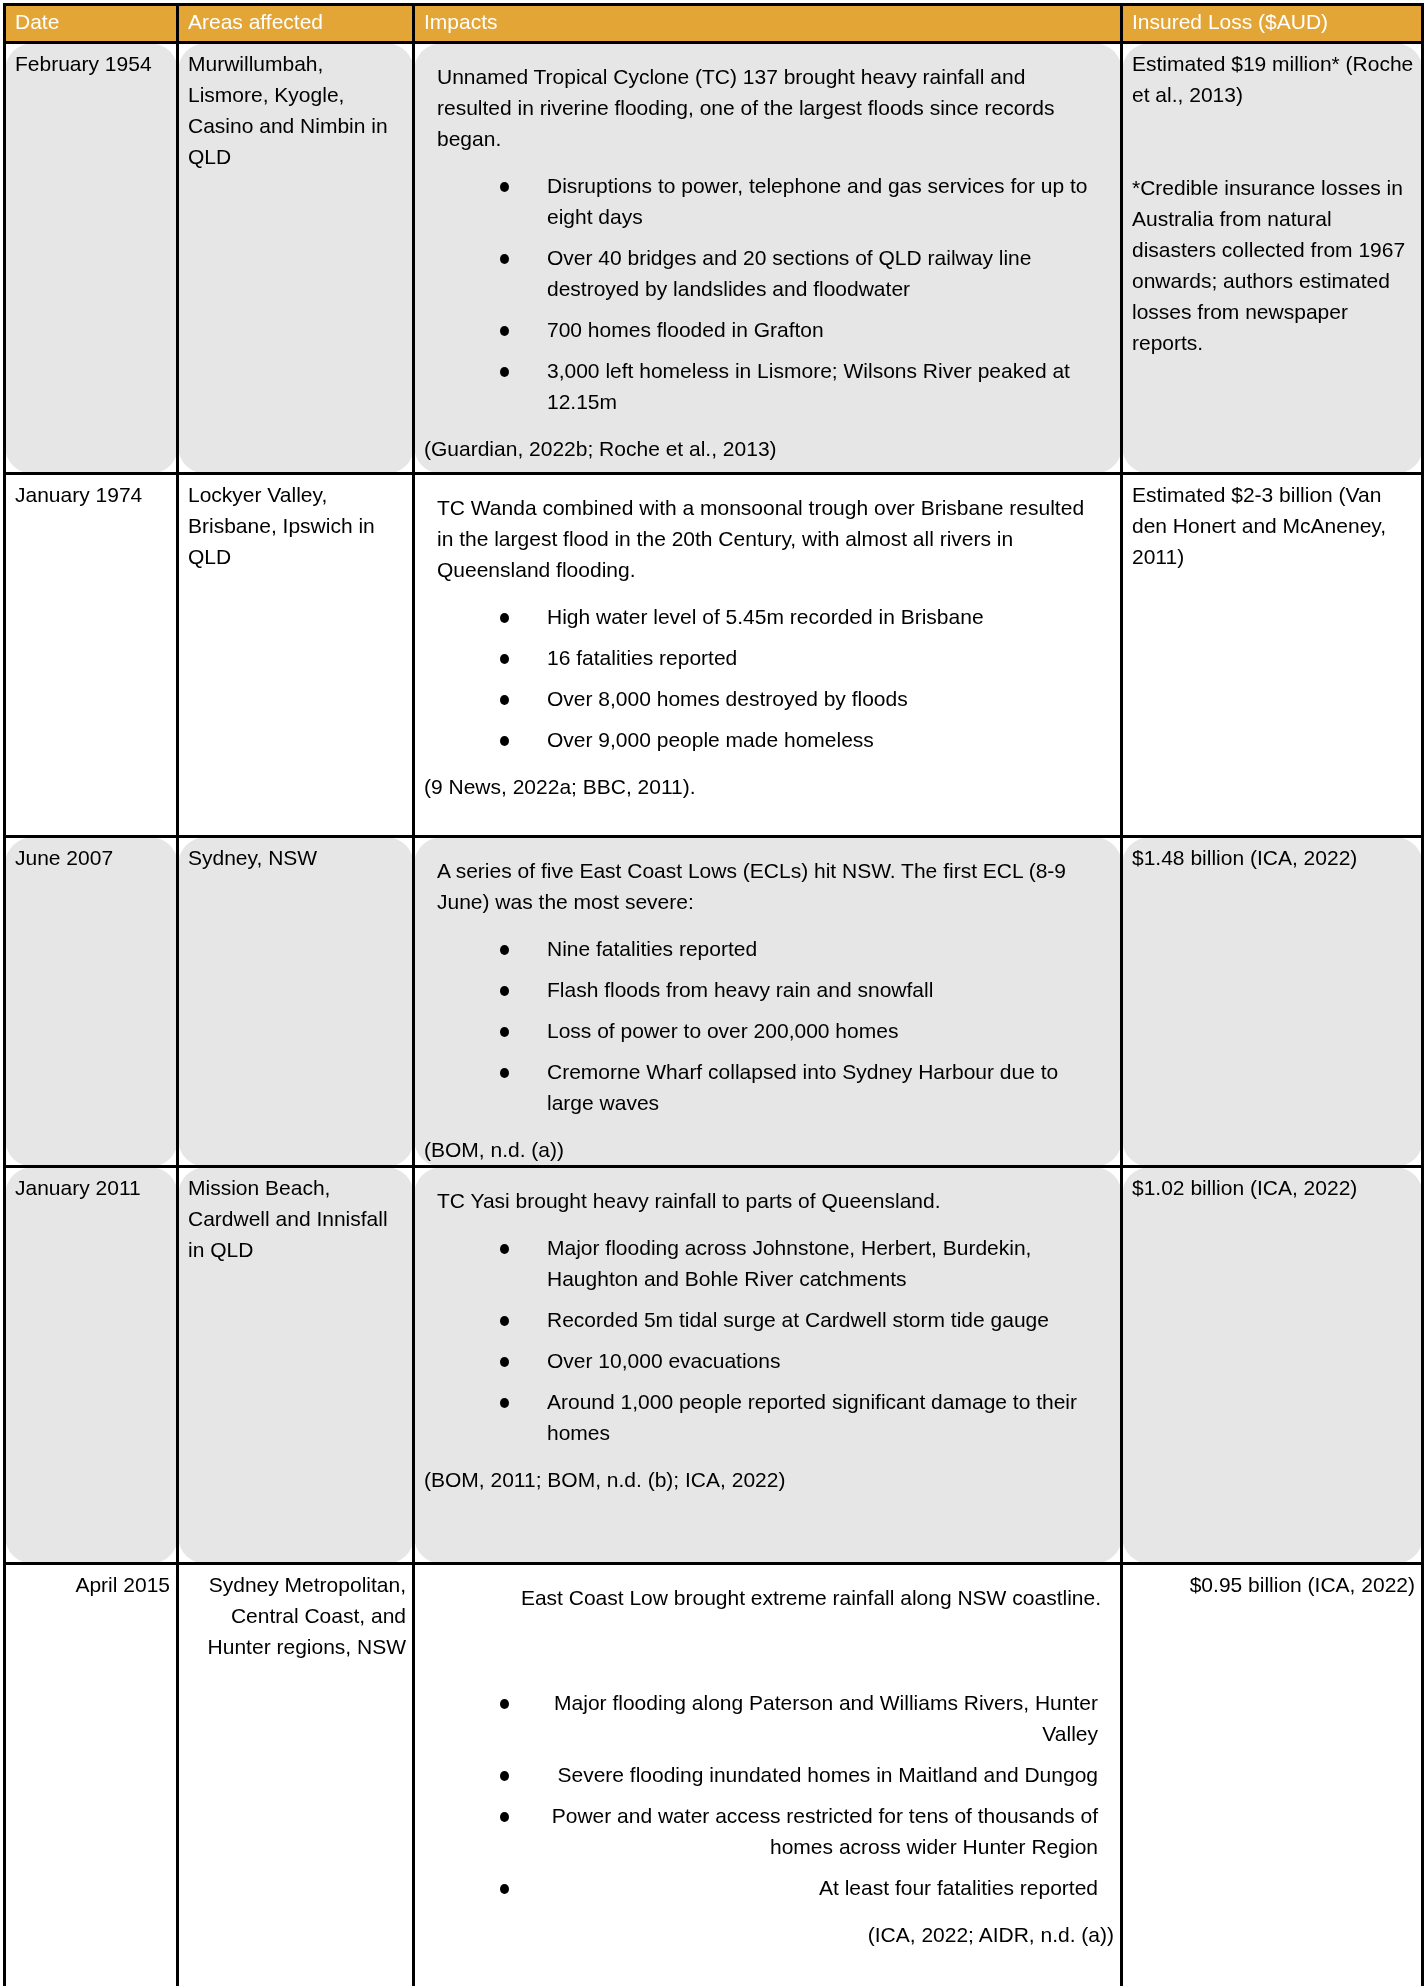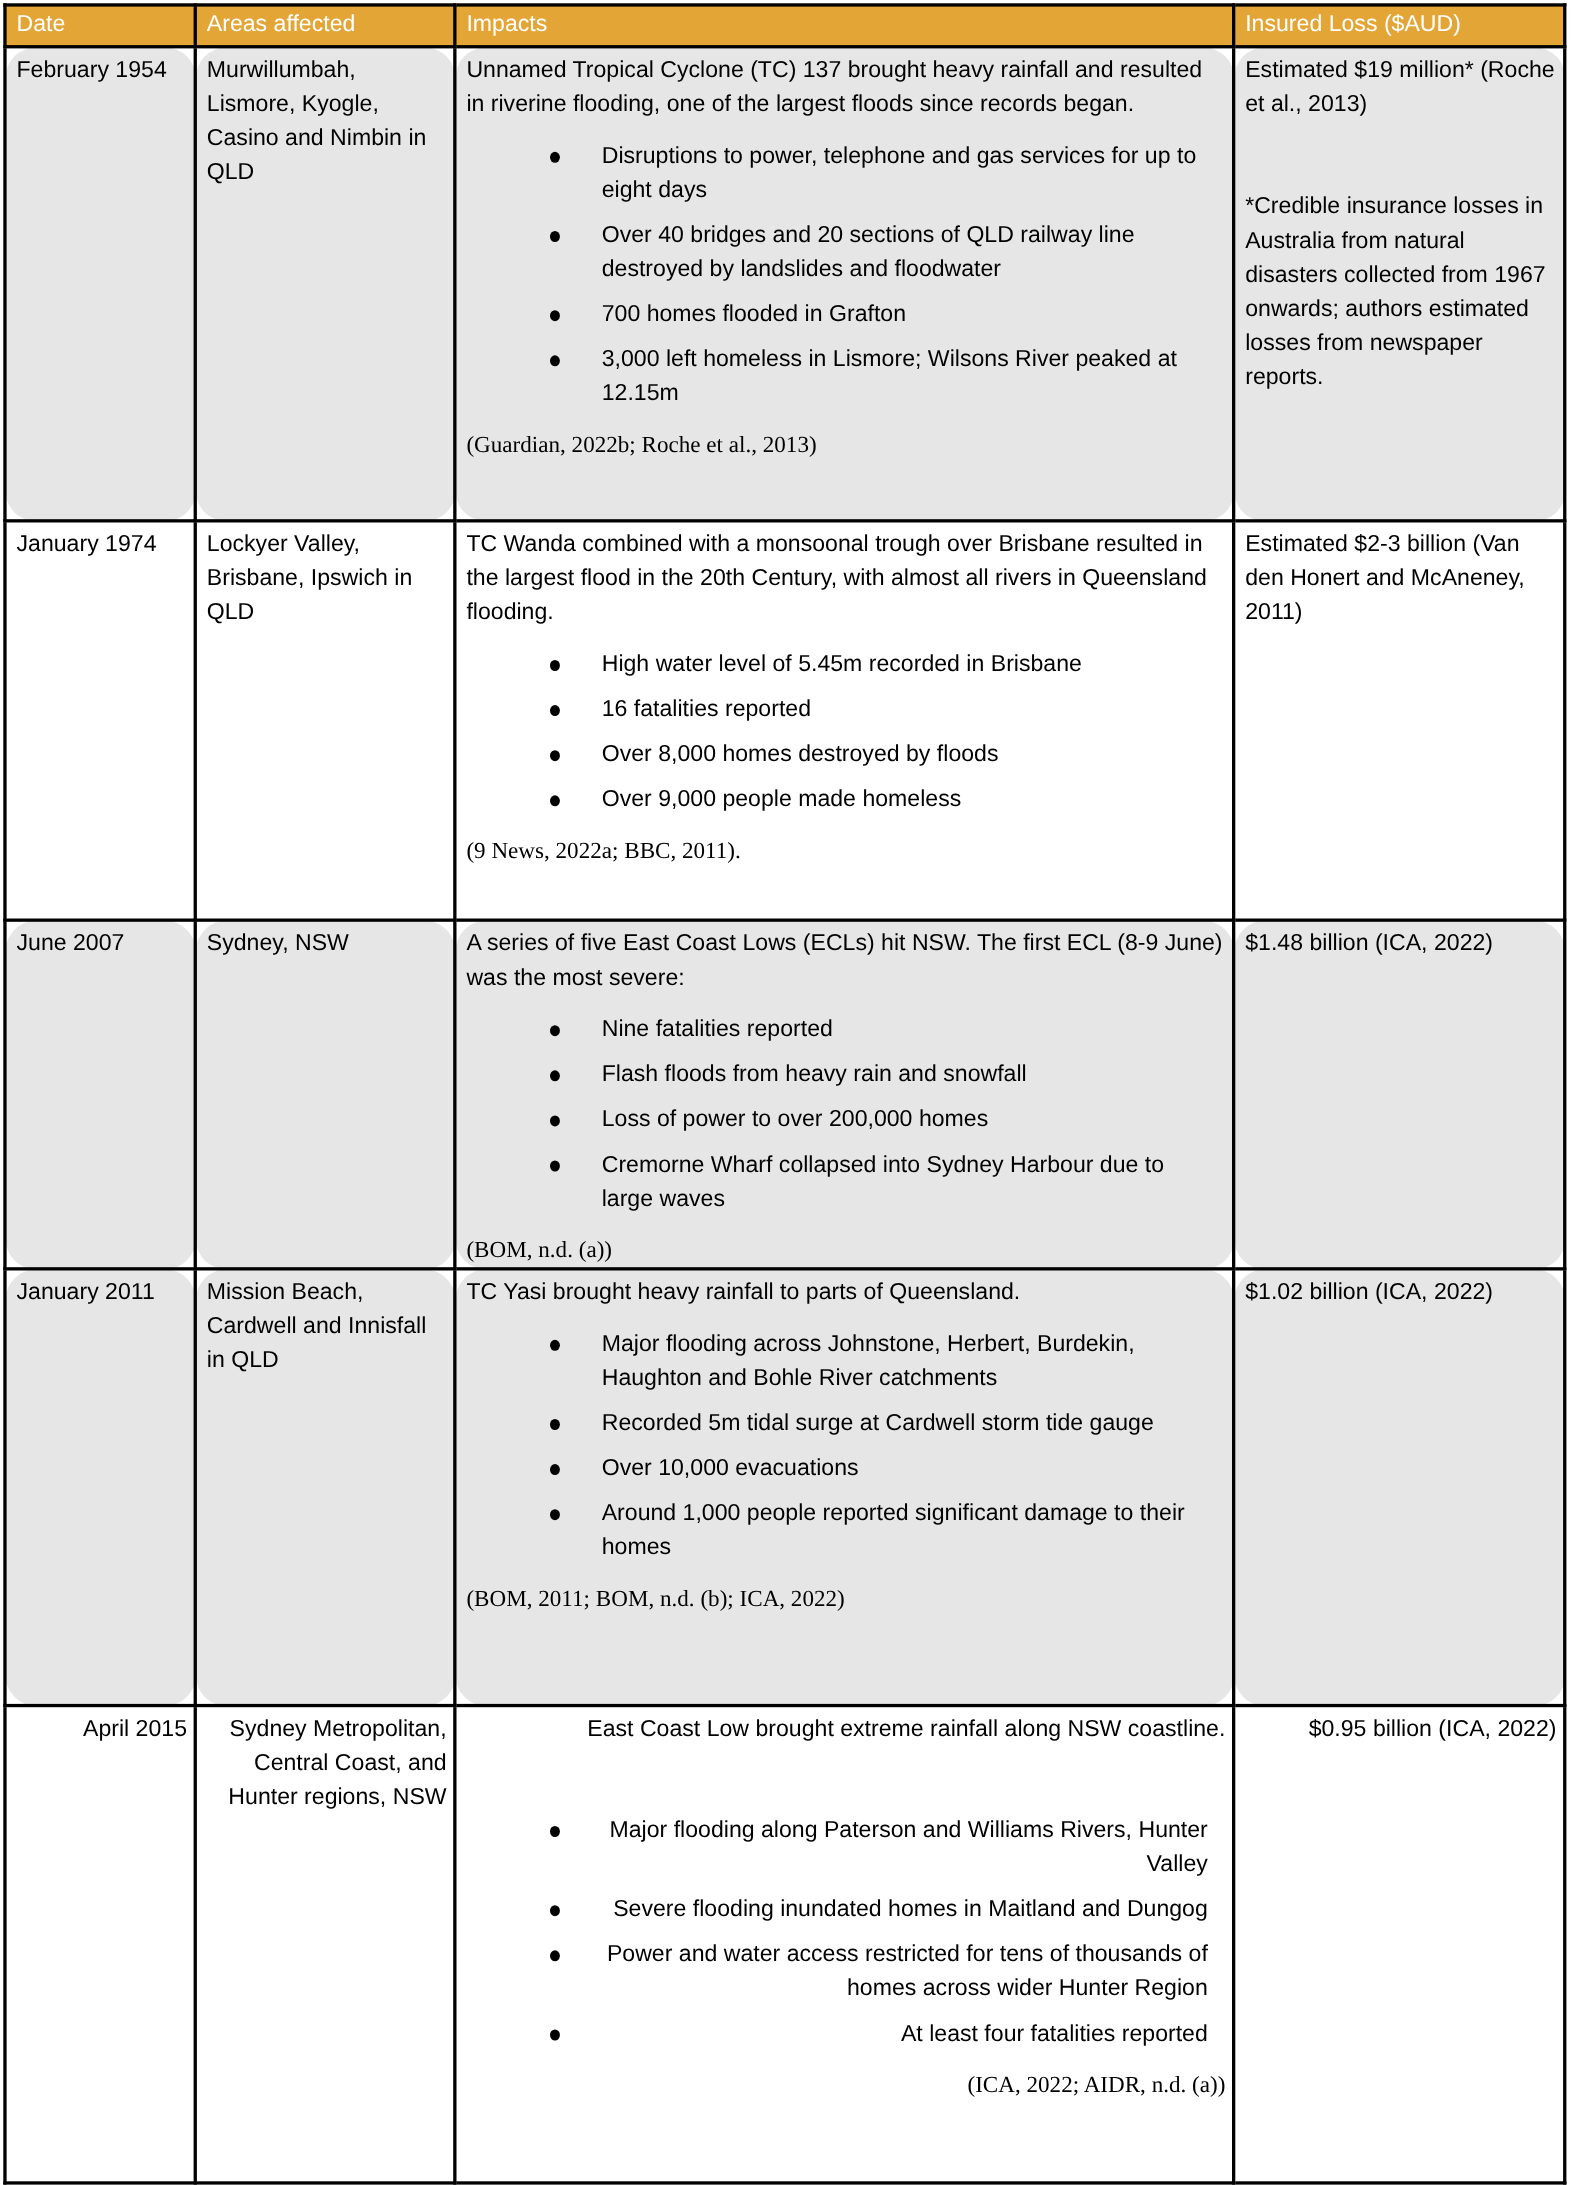--- a/index.html
+++ b/index.html
@@ -28,30 +28,30 @@
     white-space: nowrap;
   }
   tr.gray td { background: #E6E6E6; border-radius: 28px; }
   tr.white td { background: #ffffff; }
   tr.r1 td { height: 424px; padding-top: 4px; }
   tr.r2 td { height: 356px; padding-top: 4px; }
   tr.r3 td { height: 294px; padding-top: 4px; }
   tr.r4 td { height: 390px; padding-top: 4px; }
   tr.r5 td { height: 427px; padding-top: 4px; text-align: right; }
   td.cell-imp { padding-left: 8px; padding-right: 2px; }
-  .intro { margin: 0; }
+  .intro { margin: 13px; }
   ul.bullets { list-style: none; margin: 16px; padding: 0; }
   ul.bullets li {
     position: relative; padding-left: 107px; margin: 10px 0 0 0;
   }
   ul.bullets li .dot {
     position: absolute; left: 60px; top: 12px;
     width: 9px; height: 10px; border-radius: 50%; background: #000;
   }
-  .source { margin: 9px 0 0 0; font-family: Liberation Serif, serif; }
+  .source { margin: 9px 0 0 0; }
   .r5 .spacer-gap { height: 45px; }
   .loss-note { margin-top: 62px; }
 </style>
 </head>
 <body>
 
 <table class="flood">
   <colgroup>
     <col class="c-date">
       <col class="c-area">

